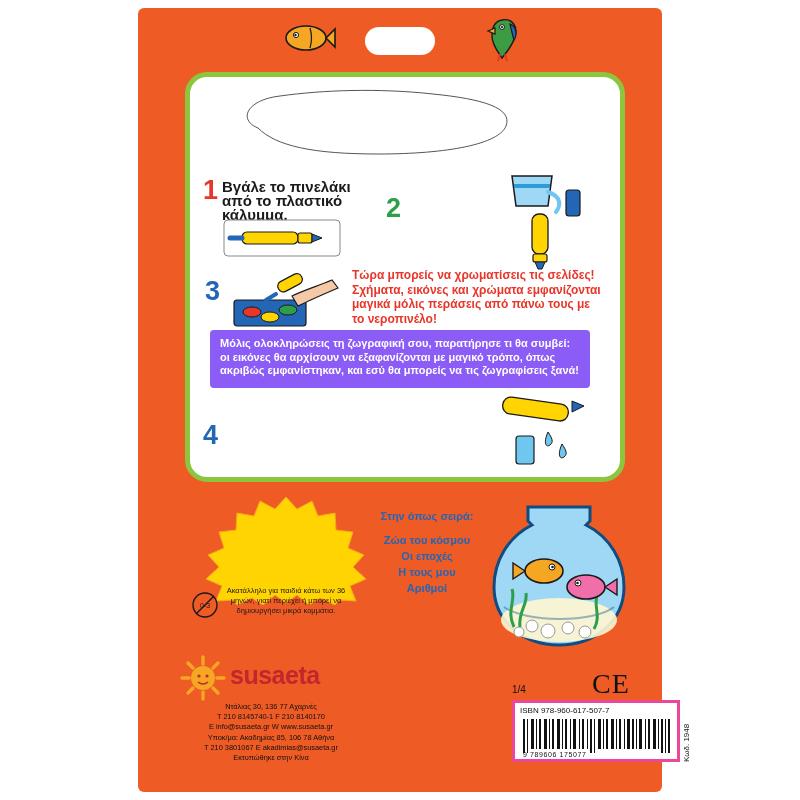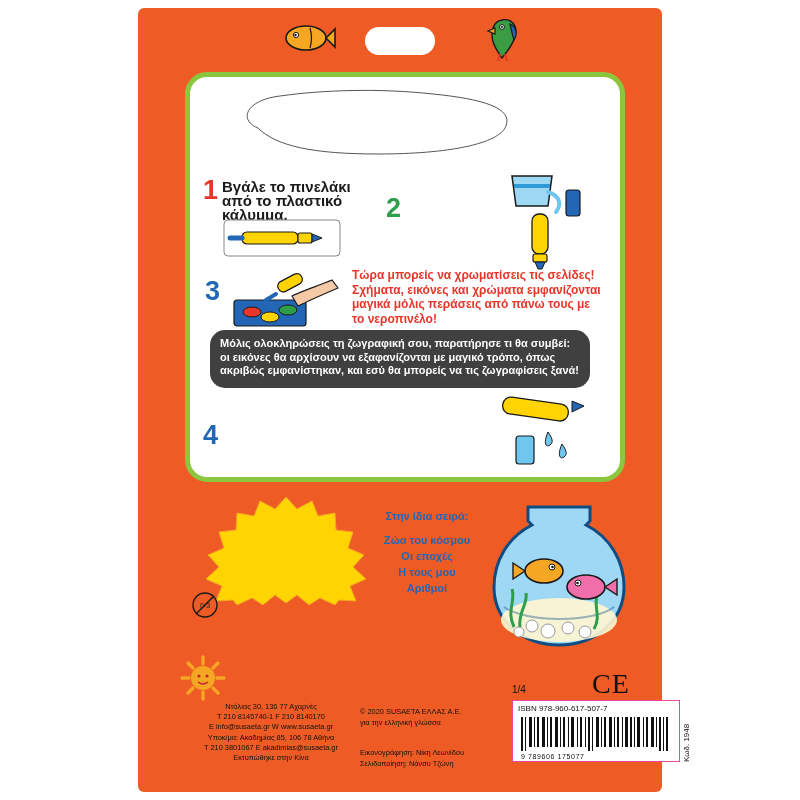--- a/index.html
+++ b/index.html
@@ -94,22 +94,22 @@
     font-weight: bold;
   }
 
   
   .red-box {
     position: absolute;
     left: 210px;
     top: 330px;
     width: 380px;
     height: 58px;
-    background: #404040;
-    border-radius: 15px;
+    background: #8b5cf6;
+    border-radius: 4px;
   }
   .red-box p {
     margin: 0;
     padding: 7px 10px 0 10px;
     color: #ffffff;
     font-size: 11px;
     line-height: 13.5px;
     font-weight: bold;
   }
 
@@ -236,21 +236,21 @@
     font-size: 10px;
     color: #111;
   }
   .barcode-box {
     position: absolute;
     left: 512px;
     top: 700px;
     width: 168px;
     height: 62px;
     background: #ffffff;
-    border: 1px solid #ec4899;
+    border: 3px solid #ec4899;
     box-sizing: border-box;
   }
   .isbn {
     position: absolute;
     left: 5px;
     top: 3px;
     font-size: 8px;
     color: #111;
   }
   .bars {
@@ -364,21 +364,21 @@
 
   <div class="burst-wrap">
     <svg width="180" height="110" viewBox="0 0 180 110" style="position:absolute;left:0;top:0;">
       <path d="M90 2 L101 14 L116 6 L122 21 L139 18 L140 35 L157 37 L152 53 L168 60 L157 72 L170 84 L154 91 L160 106
                L143 105 L139 110 L124 103 L113 110 L101 100 L90 108 L79 100 L67 110 L56 103 L41 110 L37 105 L20 106
                L26 91 L10 84 L23 72 L12 60 L28 53 L23 37 L40 35 L41 18 L58 21 L64 6 L79 14 Z" fill="#ffd400" stroke="#f5a623" stroke-width="1"></path>
     </svg>
   </div>
 
   <div class="series">
-    <div class="series-title">Στην ίδια σειρά:</div>
+    <div class="series-title">Στην όπως σειρά:</div>
     <div>Ζώα του κόσμου</div>
     <div>Οι εποχές</div>
     <div>Η τους μου</div>
     <div>Αριθμοί</div>
   </div>
 
   <svg class="abs" style="left:486px; top:495px;" width="146" height="155" viewBox="0 0 146 155">
     <path d="M42 12 L104 12 L104 26 L100 30 C124 42 138 66 138 92 C138 126 109 150 73 150 C37 150 8 126 8 92 C8 66 22 42 46 30 L42 26 Z" fill="#9fd8f5" stroke="#0f4c81" stroke-width="3"></path>
     <ellipse cx="73" cy="125" rx="58" ry="22" fill="#fff7d1" opacity="0.9"></ellipse>
     <path d="M18 112 C40 128 108 128 128 112" fill="none" stroke="#0f4c81" stroke-width="2" opacity="0.4"></path>
@@ -401,59 +401,53 @@
     <path d="M119 92 L131 84 L131 100 Z" fill="#f06eaa" stroke="#1a1a1a" stroke-width="1.4"></path>
     <circle cx="92" cy="88" r="3" fill="#ffffff" stroke="#1a1a1a" stroke-width="1"></circle>
     <circle cx="91.5" cy="88" r="1.3" fill="#1a1a1a"></circle>
   </svg>
 
   <svg class="age-badge" viewBox="0 0 26 26">
     <circle cx="13" cy="13" r="12" fill="none" stroke="#1a1a1a" stroke-width="1.4"></circle>
     <text x="13" y="16" font-size="7" text-anchor="middle" fill="#1a1a1a" font-family="Liberation Sans, sans-serif">0-3</text>
     <line x1="4" y1="22" x2="22" y2="4" stroke="#1a1a1a" stroke-width="1.4"></line>
   </svg>
+  <div class="warn">Ακατάλληλο για παιδιά κάτω των 36 μηνών, γιατί περιέχει ή μπορεί να δημιουργήσει μικρά κομμάτια.</div>
 
   <div class="logo-wrap">
     <svg width="46" height="46" viewBox="0 0 46 46" style="position:absolute;left:0;top:0;">
       <g fill="#f5a623">
         <circle cx="23" cy="23" r="12"></circle>
         <g stroke="#f5a623" stroke-width="3.4" stroke-linecap="round">
           <line x1="23" y1="2" x2="23" y2="9"></line>
           <line x1="23" y1="37" x2="23" y2="44"></line>
           <line x1="2" y1="23" x2="9" y2="23"></line>
           <line x1="37" y1="23" x2="44" y2="23"></line>
           <line x1="8" y1="8" x2="13" y2="13"></line>
           <line x1="33" y1="33" x2="38" y2="38"></line>
           <line x1="8" y1="38" x2="13" y2="33"></line>
           <line x1="33" y1="13" x2="38" y2="8"></line>
         </g>
       </g>
       <circle cx="19" cy="21" r="1.6" fill="#c1272d"></circle>
       <circle cx="27" cy="21" r="1.6" fill="#c1272d"></circle>
       <path d="M18 27 Q23 31 28 27" fill="none" stroke="#c1272d" stroke-width="1.6"></path>
     </svg>
+    <div class="logo-text">susaeta</div>
   </div>
 
   <div class="addr">
     <div>Ντάλιας 30, 136 77 Αχαρνές</div>
     <div>T 210 8145740-1 F 210 8140170</div>
     <div>E info@susaeta.gr W www.susaeta.gr</div>
     <div>Υποκ/μα: Ακαδημίας 85, 106 78 Αθήνα</div>
     <div>T 210 3801067 E akadimias@susaeta.gr</div>
     <div>Εκτυπώθηκε στην Κίνα</div>
   </div>
 
-  <div class="legal">
-    <div>© 2020 SUSAETA ΕΛΛΑΣ Α.Ε.</div>
-    <div>για την ελληνική γλώσσα</div>
-  </div>
-  <div class="credits">
-    <div>Εικονογράφηση: Νίκη Λεωνίδου</div>
-    <div>Σελιδοποίηση: Νάνσυ Τζώνη</div>
-  </div>
 
   <div class="ce">CE</div>
 
   <div class="page-frac">1/4</div>
   <div class="barcode-box">
     <div class="isbn">ISBN 978-960-617-507-7</div>
     <svg class="bars" viewBox="0 0 148 34" preserveAspectRatio="none">
       <g fill="#111">
         <rect x="0" y="0" width="2" height="34"></rect>
           <rect x="4" y="0" width="1" height="34"></rect>

